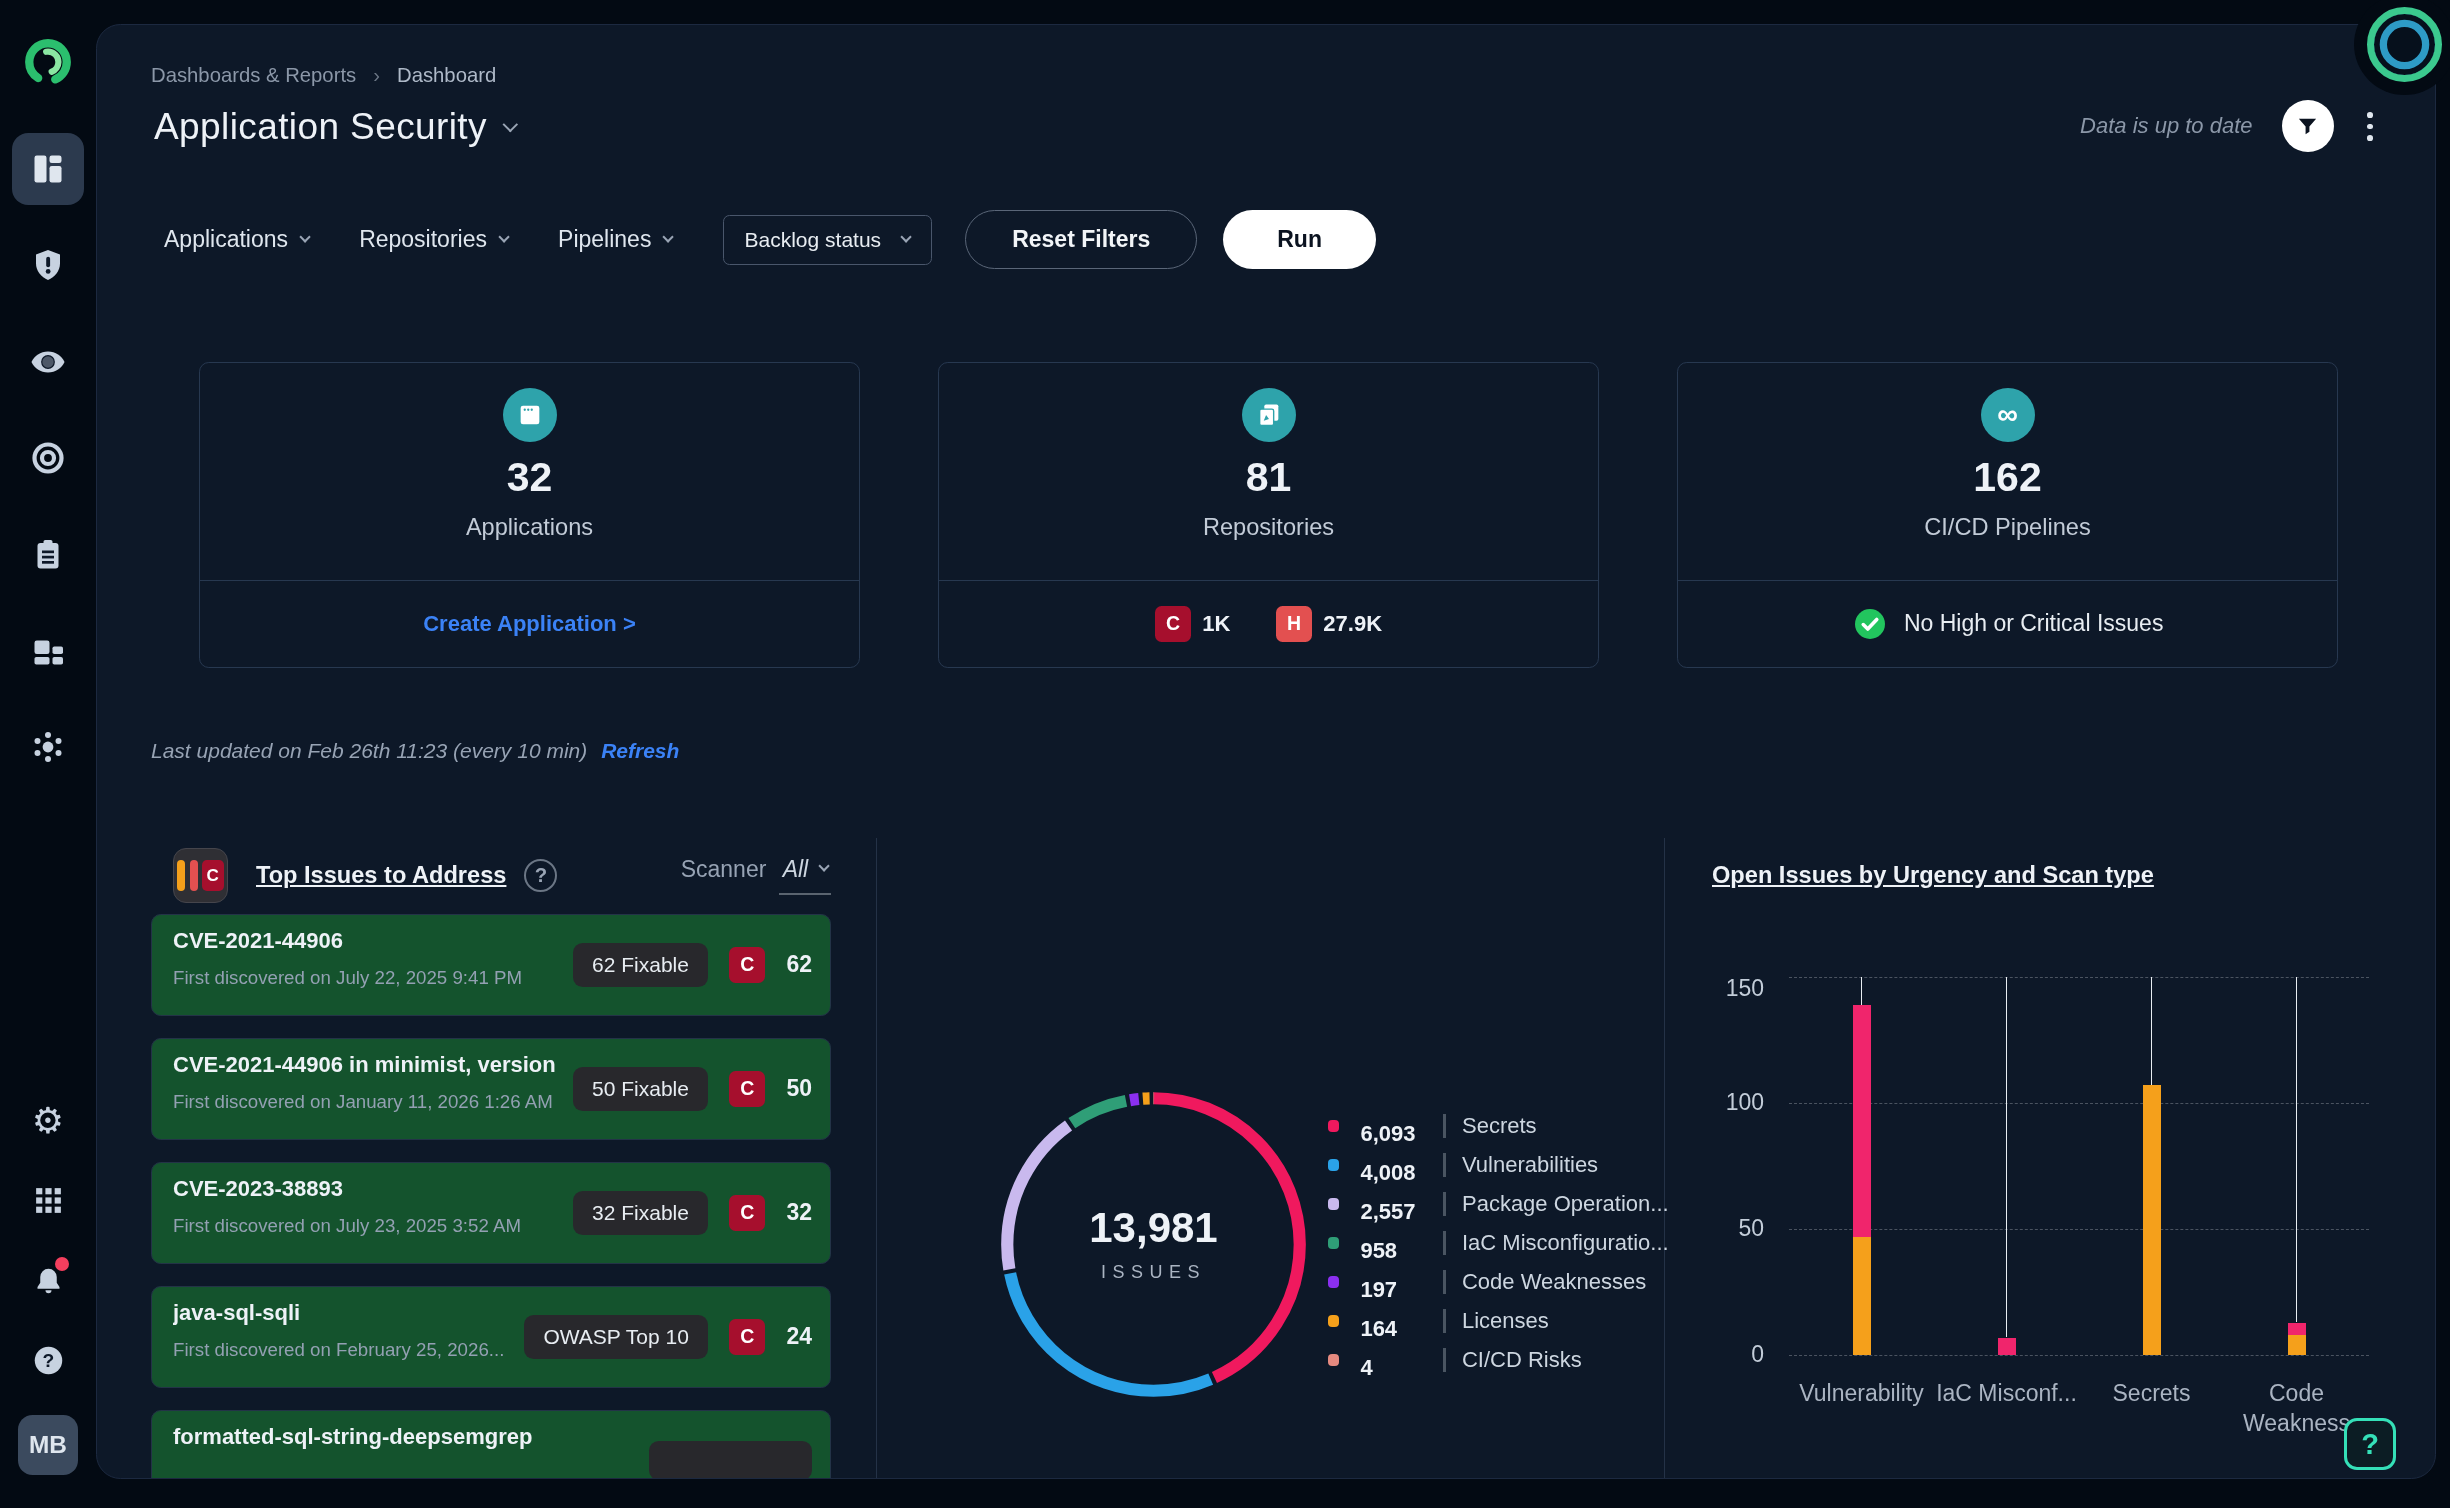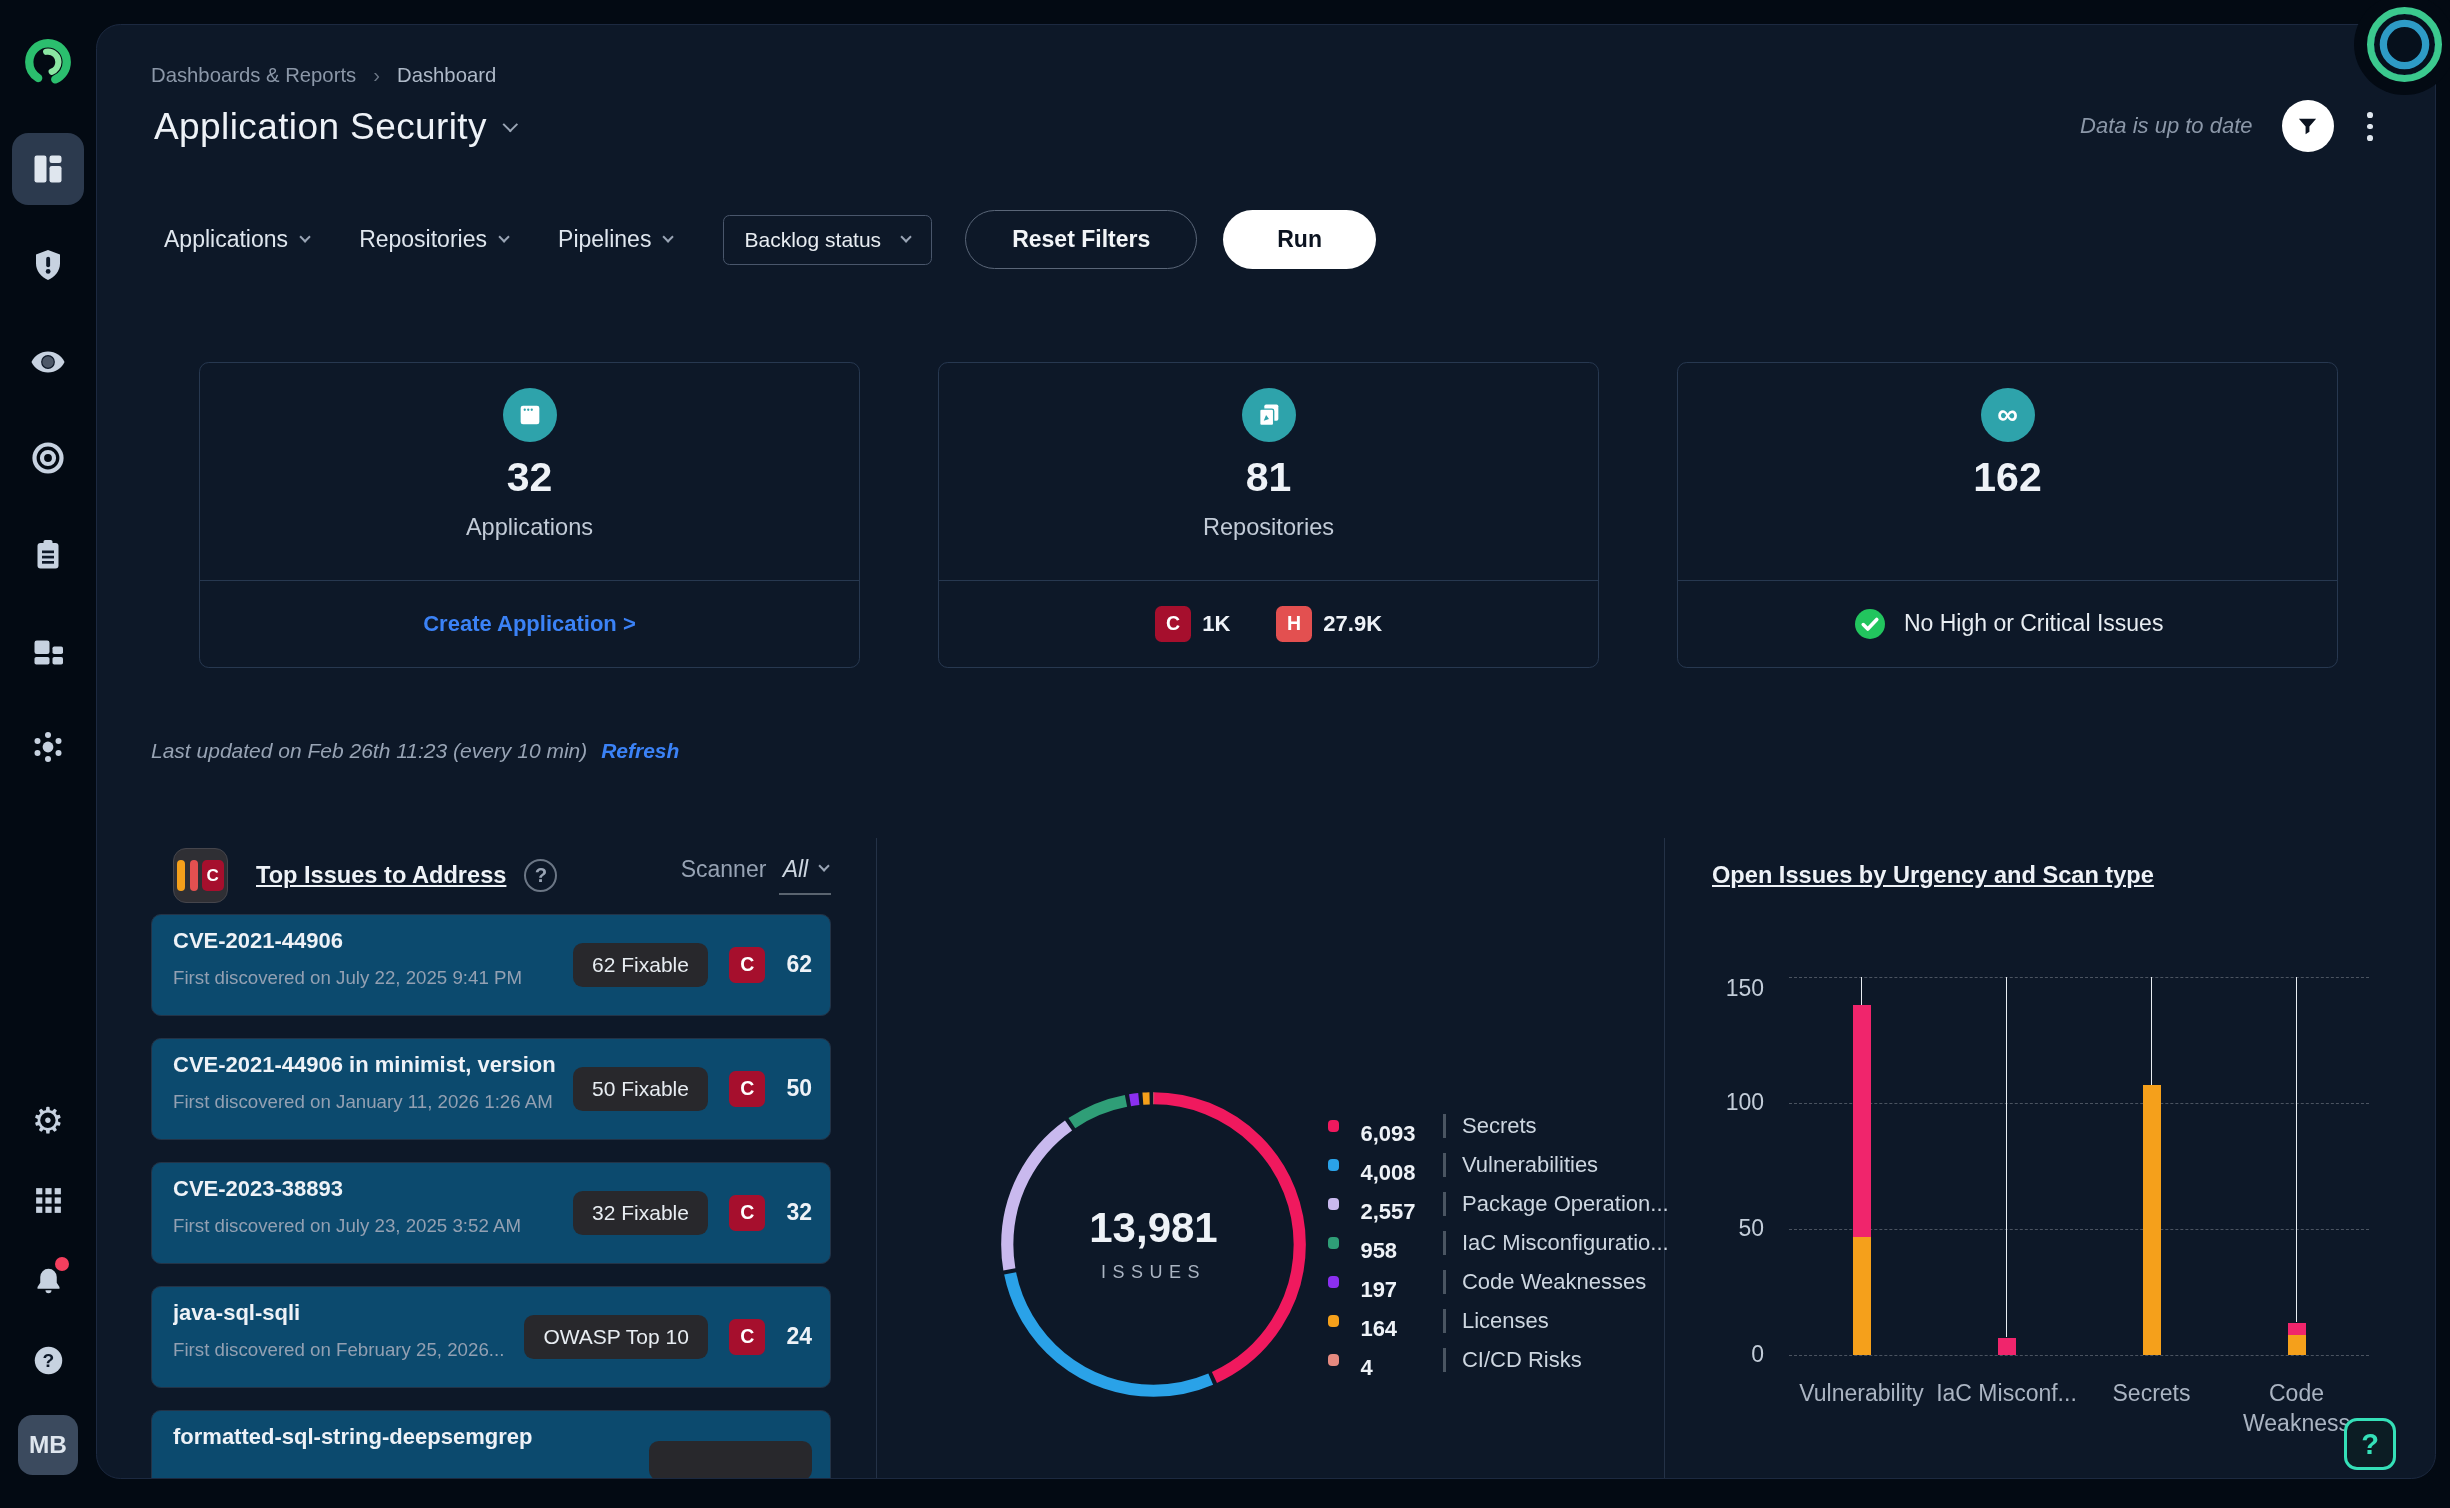--- a/index.html
+++ b/index.html
@@ -78,21 +78,21 @@
   .ti-bar.o { width:8.1px; background:#f5a01b; }
   .ti-bar.r { width:8.1px; background:#e35050; }
   .ti-bar.c { width:22px; background:#a60f2d; color:#fff; font-size:17px; font-weight:bold; display:flex; align-items:center; justify-content:center; border-radius:4.9px; }
   .section-title { font-size:23.6px; font-weight:bold; color:#eef2f7;text-decoration:underline; }
   .col1 .section-title { margin-left:28px; }
   .help-q { width:33px; height:33px; border-radius:50%; border:2.4px solid #6b7685; color:#9aa5b5; font-size:20.3px; font-weight:bold; display:flex; align-items:center; justify-content:center; margin-left:18px; cursor:pointer; }
   .scanner-ctl { margin-left:auto; display:flex; align-items:baseline; gap:13px; font-size:23px; color:#97a3b4; }
   .ctl-value { display:inline-flex; align-items:center; gap:11.4px; font-style:italic; color:#cdd6e0; border-bottom:2.4px solid #5a6470; padding:0 3.3px 9.8px 3.3px; cursor:pointer; }
 
   .issue-list { margin-top:10.6px; display:flex; flex-direction:column; gap:22px; }
-  .issue-row { position:relative; height:102px; background:#0c4a6e; border:1.6px solid #233347; border-radius:9.8px; padding:13px 21px; cursor:pointer; }
+  .issue-row { position:relative; height:102px; background:#14532d; border:1.6px solid #233347; border-radius:9.8px; padding:13px 21px; cursor:pointer; }
   .issue-title { font-size:22px; font-weight:bold; color:#eef2f7; white-space:nowrap; overflow:hidden; max-width:382px; }
   .issue-sub { margin-top:13px; font-size:18.7px; color:#93a0b2; white-space:nowrap; }
   .issue-right { position:absolute; right:18px; top:0; height:100%; display:flex; align-items:center; gap:21px; }
   .pill { background:#28282c; border-radius:9.8px; padding:9.8px 19.5px; font-size:21px; color:#e8edf2; white-space:nowrap; }
   .pill:empty { min-width:163px; height:39px; }
   .issue-sev:empty, .issue-count:empty { display:none; }
   .issue-count { font-size:23px; font-weight:bold; color:#eef2f7; }
 
   
   .col2 .col-header { margin-top:9.8px; }
@@ -312,20 +312,21 @@
           <span class="badge-pair">
             <span class="sev-badge sev-h">H</span>
             <span class="badge-count">27.9K</span>
           </span>
         </div>
       </div>
 
       <div class="stat-card">
         <div class="stat-icon" style="font-size:29px; font-weight:bold;">∞</div>
         <div class="stat-value">162</div>
+        <div class="stat-label">CI/CD Pipelines</div>
         <div class="stat-divider"></div>
         <div class="stat-footer">
           <svg width="36" height="36" viewBox="0 0 24 24">
             <circle cx="12" cy="12" r="10" fill="#22c55e"></circle>
             <path d="M7.5 12.4l3 3 6-6.4" fill="none" stroke="#fff" stroke-width="2.4" stroke-linecap="round" stroke-linejoin="round"></path>
           </svg>
           <span class="ok-text">No High or Critical Issues</span>
         </div>
       </div>
     </div>

